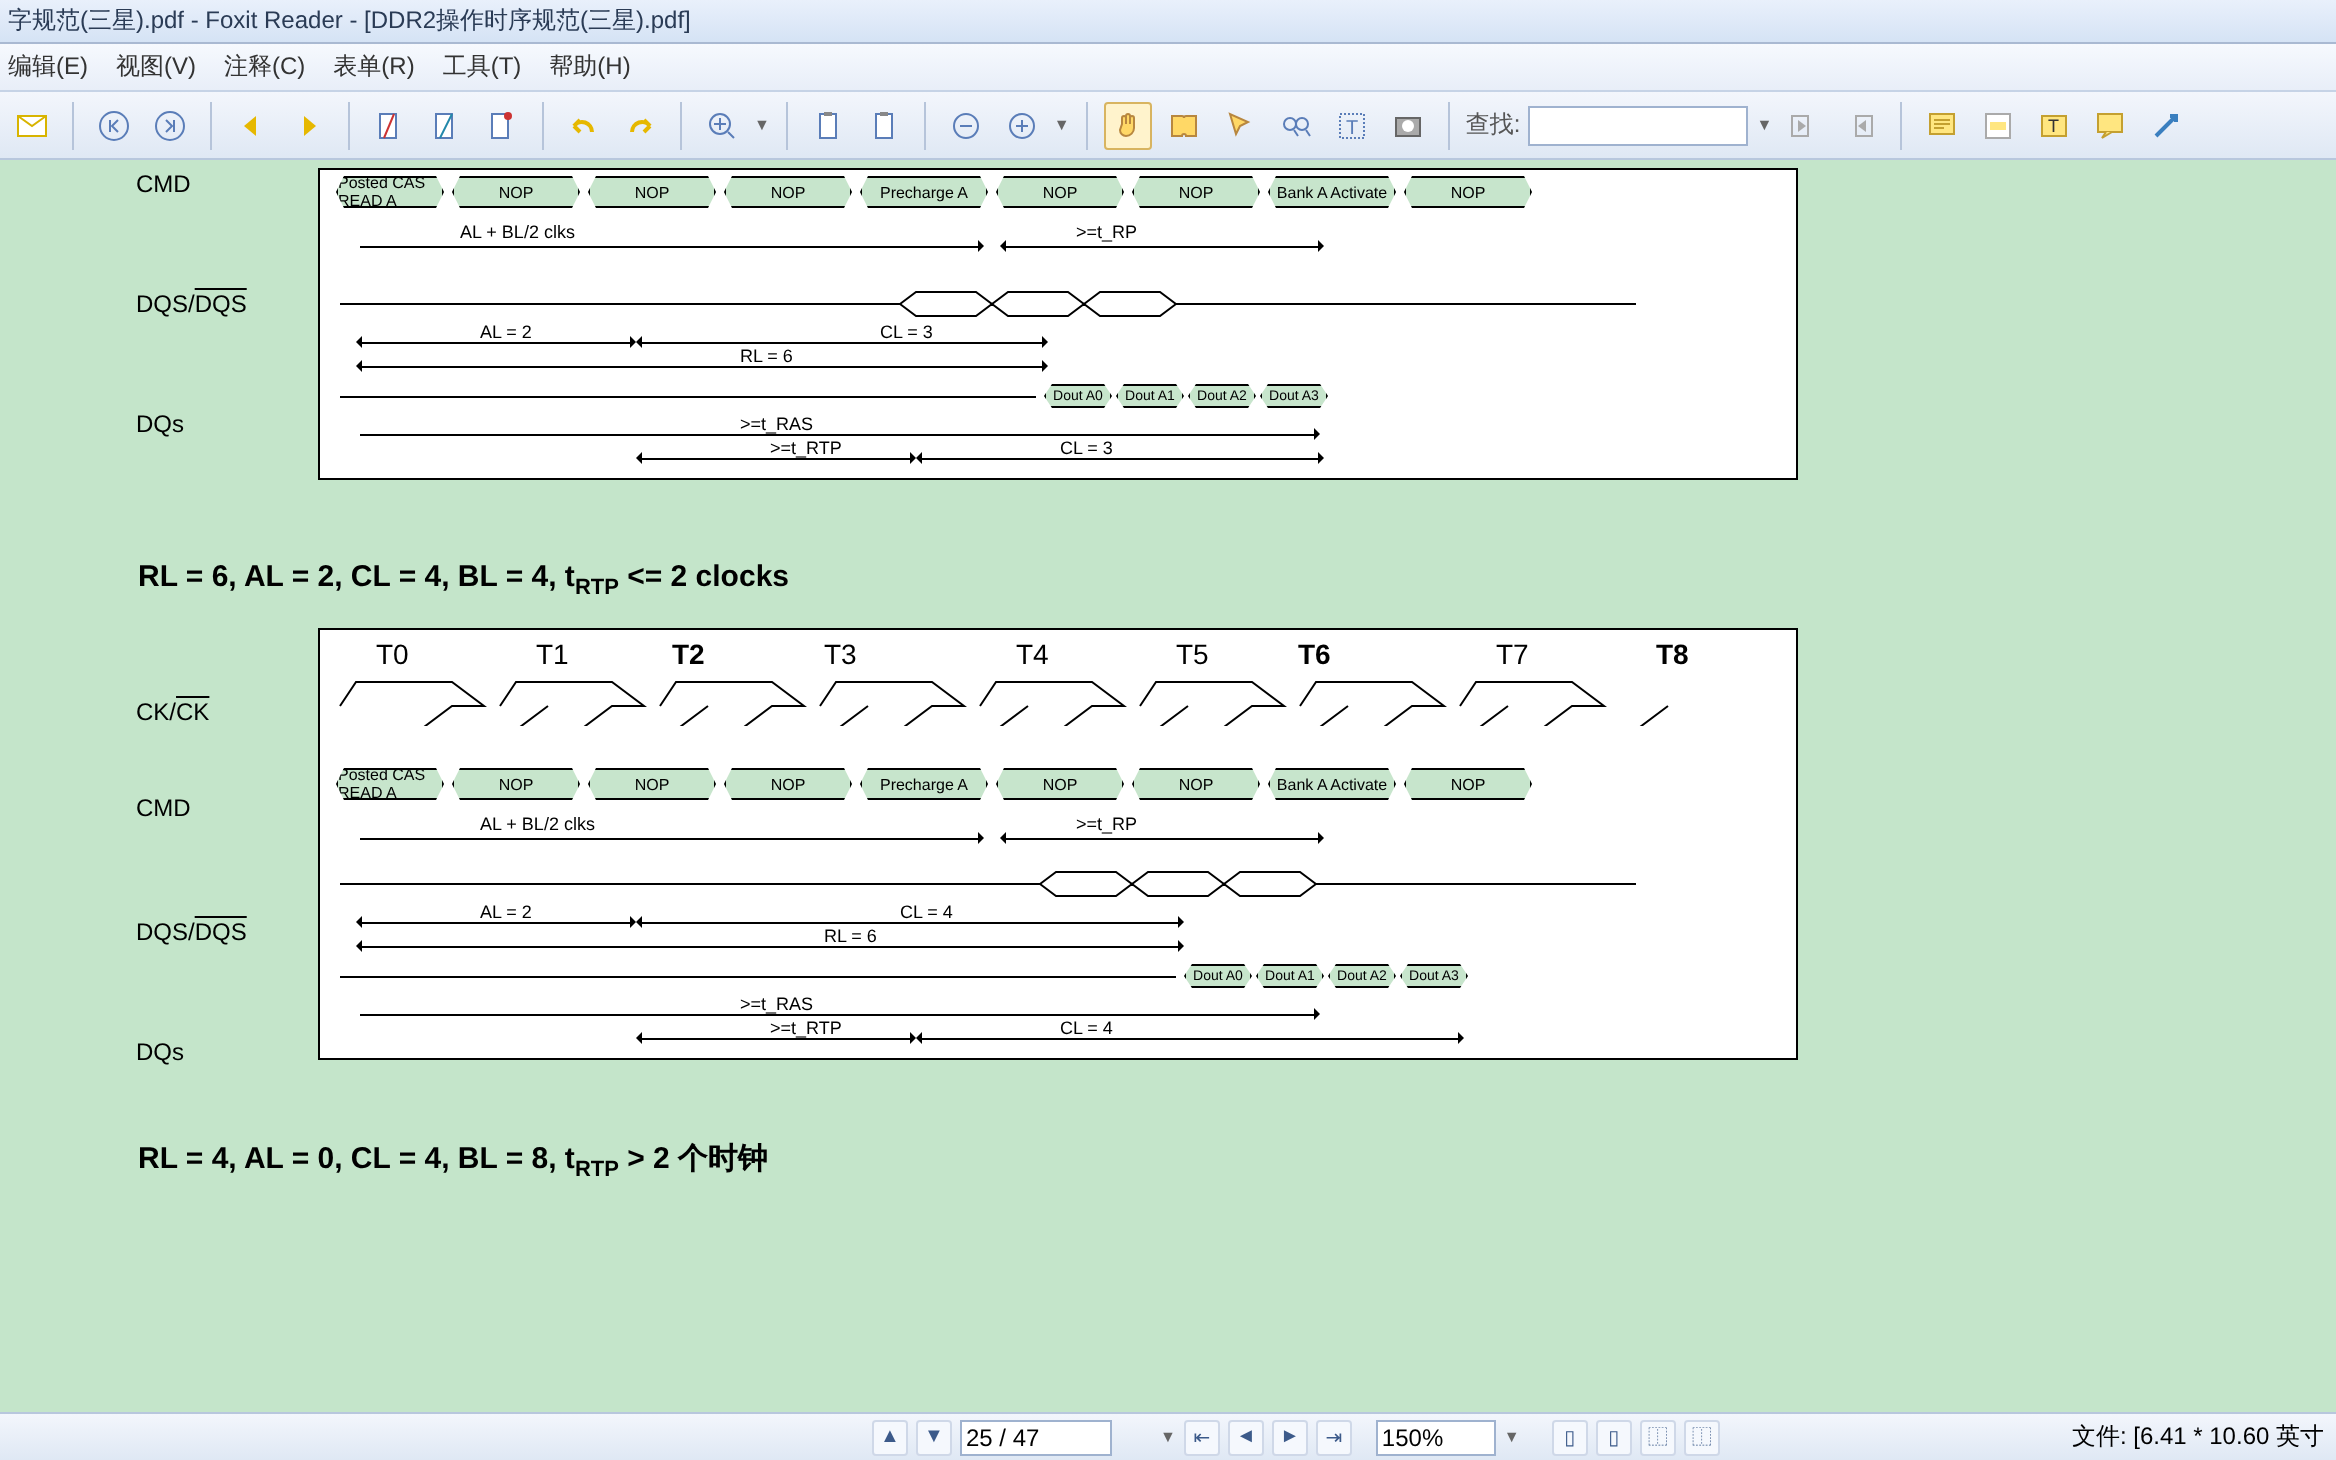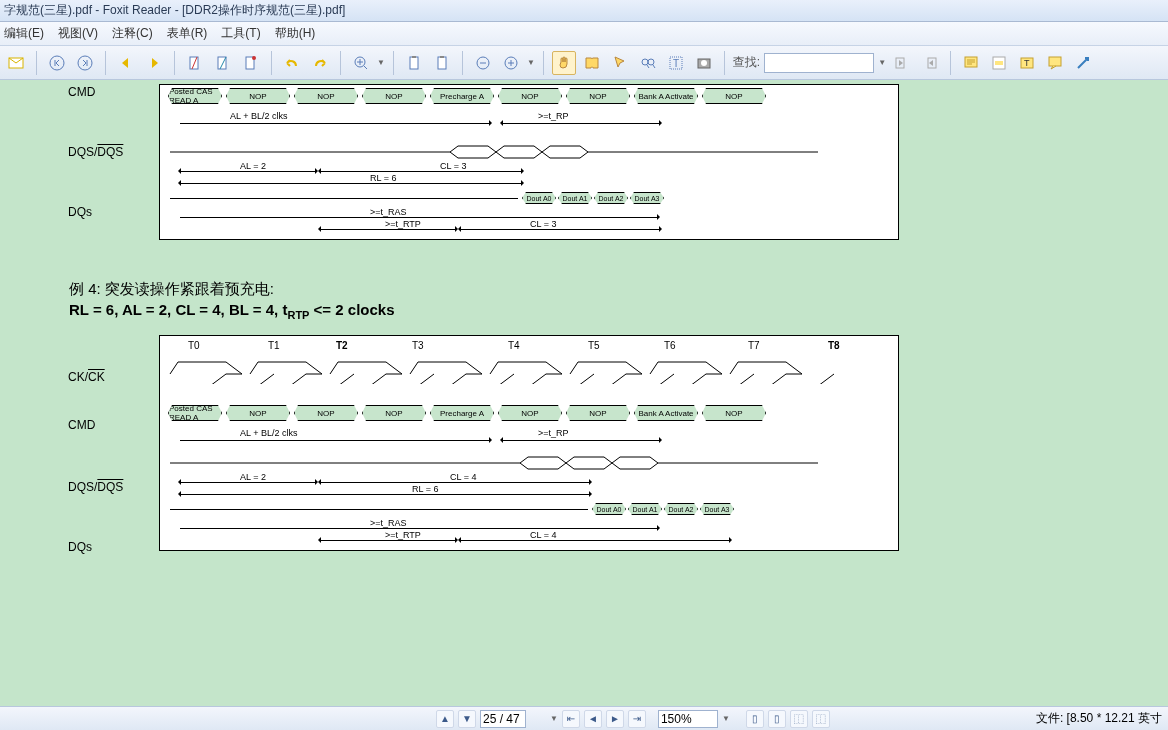--- a/index.html
+++ b/index.html
@@ -13,21 +13,21 @@
   .toolbar input[type=text] { height: 20px; font-size: 12px; border: 1px solid #9fb2cf; padding: 1px 4px; background: #fff; }
   .content-area { position: absolute; top: 80px; bottom: 24px; left: 0; right: 0; background: #fff; overflow: hidden; }
   .page { position: absolute; inset: 0; background: #c4e5ca; display: flex; flex-direction: column; align-items: center; overflow: hidden; color: #000; }
   .doc { width: 1000px; margin-left: -30px; font-family: Arial, sans-serif; padding-top: 4px; }
   .timing-wrap { background: #fff; border: 1px solid #000; padding: 4px 0 6px; margin: 0 0 40px 90px; width: 740px; position: relative; font-size: 9px; }
   .tw-labels { position: absolute; left: -92px; top: 0; bottom: 0; font-size: 12px; }
   .tw-labels .rowlab { position: absolute; left: 0; white-space: nowrap; font-family: Arial; }
   .tw-row { height: 22px; position: relative; }
   .hex { position: absolute; height: 16px; top: 3px; border: 1px solid #000; background: #c7e5cc; font-size: 8px; display: flex; align-items: center; justify-content: center; clip-path: polygon(4px 0, calc(100% - 4px) 0, 100% 50%, calc(100% - 4px) 100%, 4px 100%, 0 50%); }
   .hex.small { height: 12px; top: 5px; font-size: 7px; }
-  .tick-row { height: 14px; position: relative; font-size: 10px; }
+  .tick-row { height: 14px; position: relative; font-size: 14px; }
   .tick-row span { position: absolute; }
   .ann { position: absolute; font-size: 9px; white-space: nowrap; }
   .hline { position: absolute; height: 1px; background: #000; }
   .arrow-r::after { content: ""; position: absolute; right: -5px; top: -3px; border: 3px solid transparent; border-left-color: #000; }
   .arrow-b::before, .arrow-b::after { content: ""; position: absolute; top: -3px; border: 3px solid transparent; }
   .arrow-b::before { left: -5px; border-right-color: #000; }
   .arrow-b::after { right: -5px; border-left-color: #000; }
   .ov { text-decoration: overline; }
   .ex-title { font-size: 15px; margin: 4px 0 2px 0; }
   .eq { font-size: 15px; font-weight: bold; margin-bottom: 14px; }
@@ -289,38 +289,37 @@
           <div class="hline arrow-r" style="left:20px;top:8px;width:478px"></div>
         </div>
         <div class="tw-row" style="height:12px">
           <div class="ann" style="left:225px;top:-2px">&gt;=t_RTP</div>
           <div class="hline arrow-b" style="left:160px;top:8px;width:136px"></div>
           <div class="ann" style="left:370px;top:-2px">CL = 3</div>
           <div class="hline arrow-b" style="left:300px;top:8px;width:200px"></div>
         </div>
       </div>
 
-      <div class="ex-title">例  4:  突发读操作紧跟着预充电:</div>
       <div class="eq">RL = 6, AL = 2, CL = 4, BL = 4, t<sub>RTP</sub> &lt;= 2 clocks</div>
 
       <div class="timing-wrap">
         <div class="tw-labels">
           <div class="rowlab" style="top:34px"><span>CK/<span class="ov">CK</span></span></div>
           <div class="rowlab" style="top:82px">CMD</div>
           <div class="rowlab" style="top:144px"><span>DQS/<span class="ov">DQS</span></span></div>
           <div class="rowlab" style="top:204px">DQs</div>
         </div>
         <div id="d2-ticks" class="tick-row">
             <span style="left: 28px;">T0</span>
             <span style="left: 108px; text-align: center;">T1</span>
             <span style="left: 176px; font-weight: bold;">T2</span>
             <span style="left: 252px;">T3</span>
             <span style="left: 348px;">T4</span>
             <span style="left: 428px;">T5</span>
-            <span style="left: 504px;">T6</span>
+            <span style="left: 489px; font-weight: bold;">T6</span>
             <span style="left: 588px;">T7</span>
             <span style="left: 668px; font-weight: bold;">T8</span>
           </div>
         <div class="tw-row" style="height:30px">
           <svg width="740" height="30" viewBox="0 0 740 30">
               <g fill="none" stroke="#000">
                 <path d="M10 20l8-12h48l16 12h-16l-16 12h48l16-12" transform="translate(0 0)"></path>
                 <path d="M10 20l8-12h48l16 12h-16l-16 12h48l16-12" transform="translate(80 0)"></path>
                 <path d="M10 20l8-12h48l16 12h-16l-16 12h48l16-12" transform="translate(160 0)"></path>
                 <path d="M10 20l8-12h48l16 12h-16l-16 12h48l16-12" transform="translate(240 0)"></path>
@@ -377,40 +376,41 @@
           <div class="hline arrow-r" style="left:20px;top:8px;width:478px"></div>
         </div>
         <div class="tw-row" style="height:12px">
           <div class="ann" style="left:225px;top:-2px">&gt;=t_RTP</div>
           <div class="hline arrow-b" style="left:160px;top:8px;width:136px"></div>
           <div class="ann" style="left:370px;top:-2px">CL = 4</div>
           <div class="hline arrow-b" style="left:300px;top:8px;width:270px"></div>
         </div>
       </div>
 
+      <div class="eq">RL = 4, AL = 0, CL = 4, BL = 8, t<sub>RTP</sub> &gt; 2  个时钟</div>
     </div>
 
   </div>
 </div>
 
 <div class="statusbar">
   <div class="sb-group" style="margin-left:430px">
     <div class="sbtn">▲</div>
     <div class="sbtn">▼</div>
-    <input class="sb-page" style="width: 46px;" value="25 / 47">
+    <input class="sb-page" style="width: 76px;" value="25 / 47">
     <span style="font-size:8px;color:#666;margin-left:20px">▼</span>
     <div class="sbtn">⇤</div>
     <div class="sbtn">◄</div>
     <div class="sbtn">►</div>
     <div class="sbtn">⇥</div>
   </div>
   <div class="sb-group" style="margin-left:12px">
     <input class="sb-zoom" style="width: 60px;" value="150%">
     <span style="font-size:8px;color:#666">▼</span>
   </div>
   <div class="sb-group" style="margin-left:16px">
     <div class="sbtn">▯</div>
     <div class="sbtn">▯</div>
     <div class="sbtn">⿰</div>
     <div class="sbtn">⿰</div>
   </div>
-  <div class="sb-group sb-right">文件: [8.50 * 12.21 英寸</div>
+  <div class="sb-group sb-right">文件: [6.41 * 10.60 英寸</div>
 </div>
 
 </body></html>

